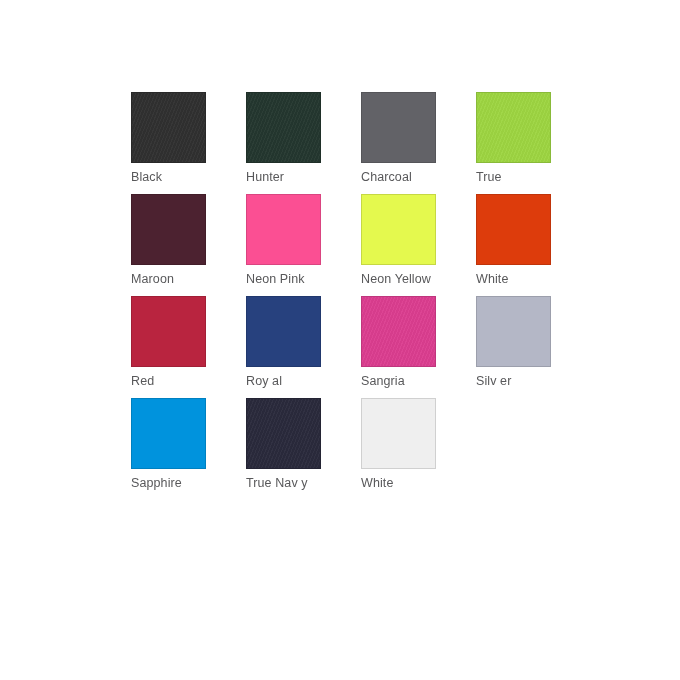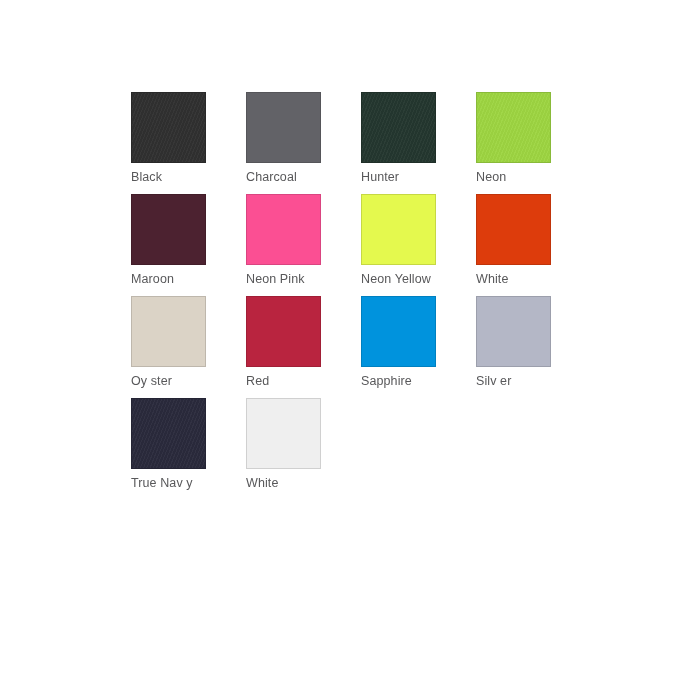--- a/index.html
+++ b/index.html
@@ -80,62 +80,66 @@
 </head>
 <body>
 
 <div class="page">
   <div class="swatch-grid">
       <div class="swatch-cell">
         <div class="swatch-chip" style="background-color: rgb(48, 48, 48);"></div>
         <div class="swatch-label">Black</div>
       </div>
       <div class="swatch-cell">
+        <div class="swatch-chip" style="background-color: rgb(36, 55, 47);"></div>
+        <div class="swatch-label">Hunter</div>
+      </div>
+      <div class="swatch-cell">
         <div class="swatch-chip flat" style="background-color: rgb(98, 98, 103);"></div>
         <div class="swatch-label">Charcoal</div>
       </div>
       <div class="swatch-cell">
-        <div class="swatch-chip" style="background-color: rgb(36, 55, 47);"></div>
-        <div class="swatch-label">Hunter</div>
-      </div>
-      <div class="swatch-cell">
         <div class="swatch-chip" style="background-color: rgb(158, 214, 66);"></div>
-        <div class="swatch-label">Neon</div>
+        <div class="swatch-label">True</div>
       </div>
       <div class="swatch-cell">
         <div class="swatch-chip flat" style="background-color: rgb(76, 34, 48);"></div>
         <div class="swatch-label">Maroon</div>
       </div>
       <div class="swatch-cell">
         <div class="swatch-chip flat" style="background-color: rgb(251, 79, 147);"></div>
         <div class="swatch-label">Neon Pink</div>
       </div>
       <div class="swatch-cell">
         <div class="swatch-chip flat" style="background-color: rgb(228, 249, 78);"></div>
         <div class="swatch-label">Neon Yellow</div>
       </div>
       <div class="swatch-cell">
         <div class="swatch-chip flat" style="background-color: rgb(221, 60, 12);"></div>
         <div class="swatch-label">White</div>
       </div>
       <div class="swatch-cell">
-        <div class="swatch-chip flat" style="background-color: rgb(219, 211, 198);"></div>
-        <div class="swatch-label">Oy ster</div>
-      </div>
-      <div class="swatch-cell">
         <div class="swatch-chip flat" style="background-color: rgb(185, 36, 63);"></div>
         <div class="swatch-label">Red</div>
       </div>
       <div class="swatch-cell">
-        <div class="swatch-chip flat" style="background-color: rgb(0, 147, 221);"></div>
-        <div class="swatch-label">Sapphire</div>
+        <div class="swatch-chip flat" style="background-color: rgb(39, 65, 126);"></div>
+        <div class="swatch-label">Roy al</div>
+      </div>
+      <div class="swatch-cell">
+        <div class="swatch-chip" style="background-color: rgb(220, 62, 144);"></div>
+        <div class="swatch-label">Sangria</div>
       </div>
       <div class="swatch-cell">
         <div class="swatch-chip flat" style="background-color: rgb(180, 183, 198);"></div>
         <div class="swatch-label">Silv er</div>
+      </div>
+      <div class="swatch-cell">
+        <div class="swatch-chip flat" style="background-color: rgb(0, 147, 221);"></div>
+        <div class="swatch-label">Sapphire</div>
       </div>
       <div class="swatch-cell">
         <div class="swatch-chip" style="background-color: rgb(42, 42, 60);"></div>
         <div class="swatch-label">True Nav y</div>
       </div>
       <div class="swatch-cell">
         <div class="swatch-chip flat" style="background-color: rgb(239, 239, 239);"></div>
         <div class="swatch-label">White</div>
       </div>
     </div>

